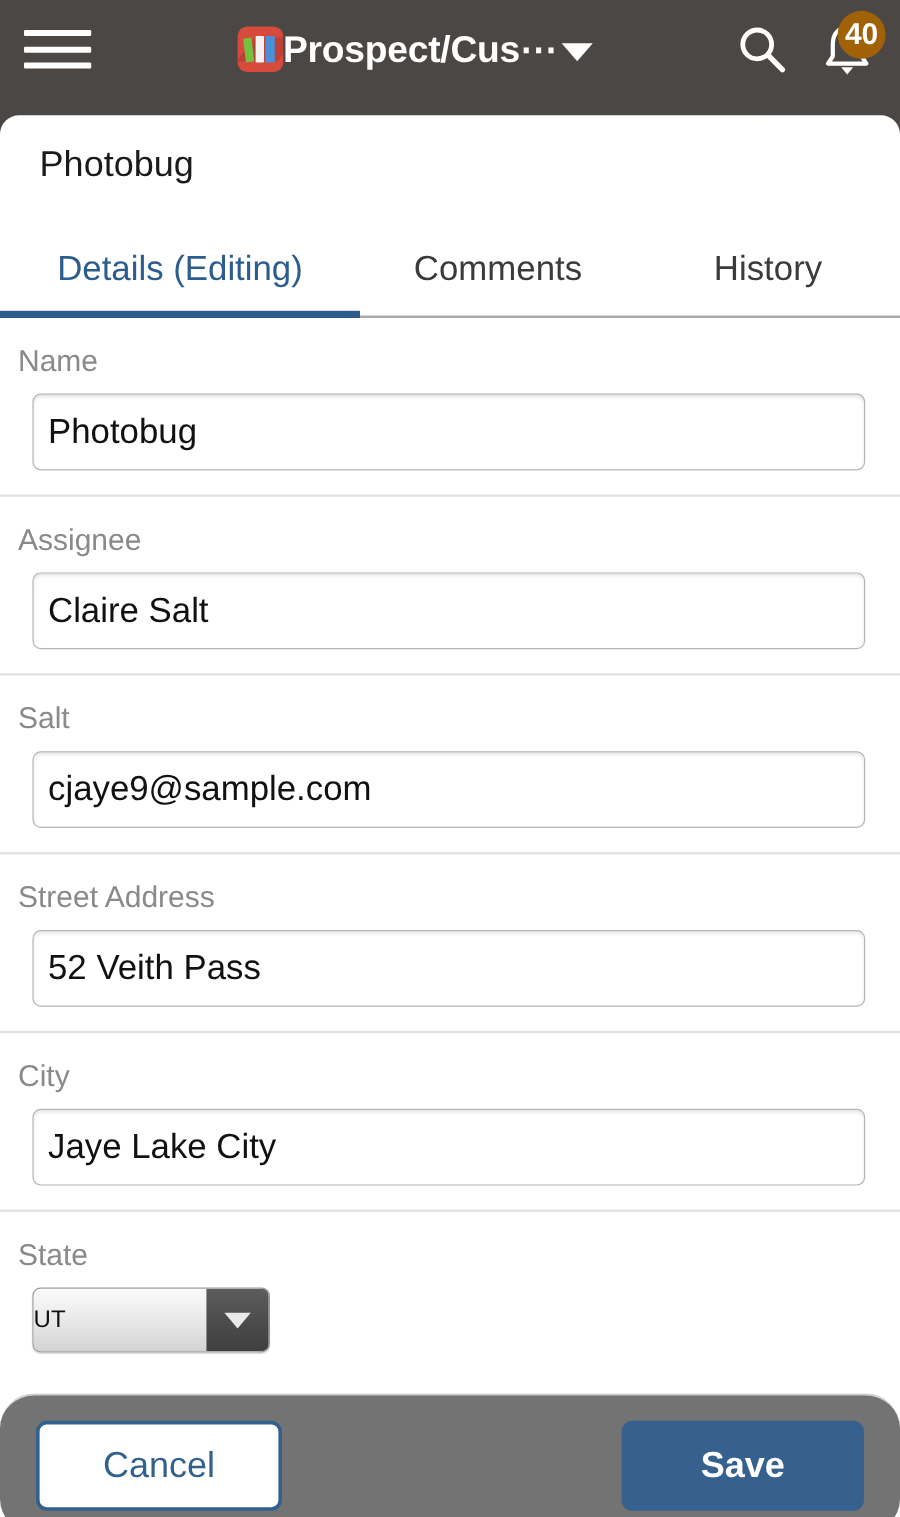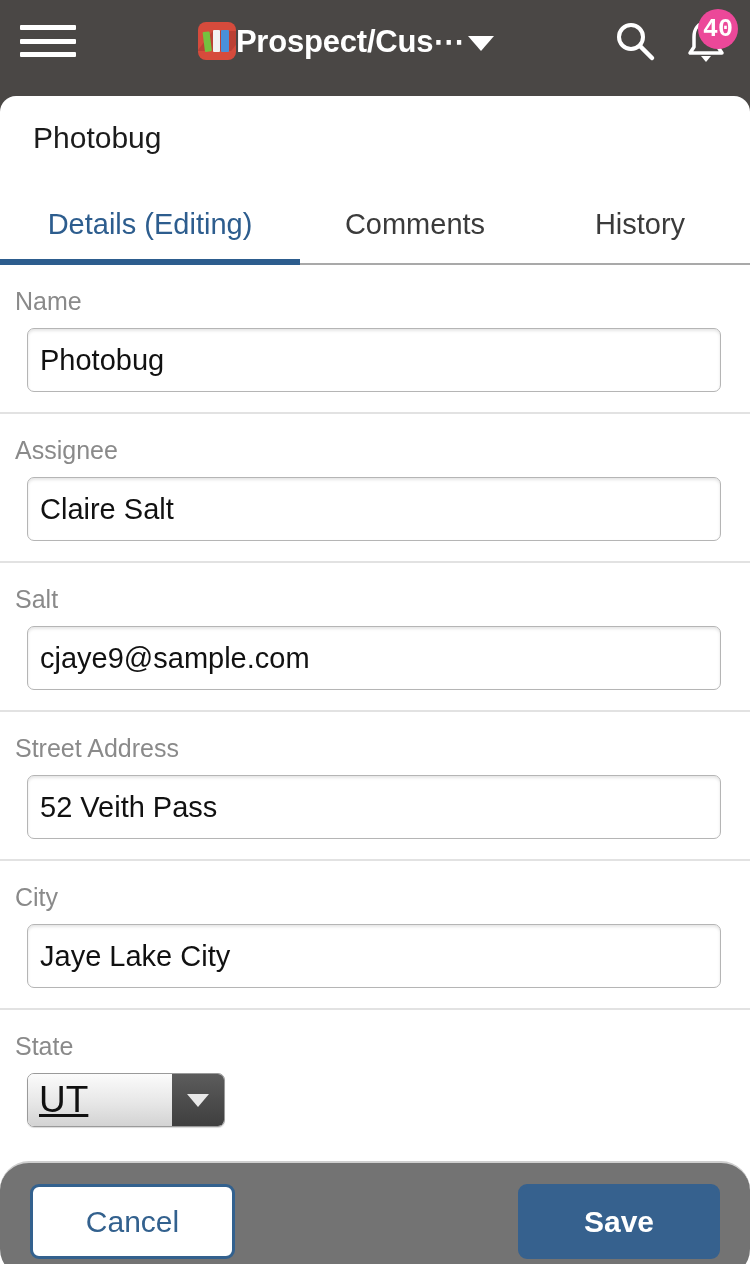--- a/index.html
+++ b/index.html
@@ -62,26 +62,25 @@
     border-top: 15px solid #ffffff;
     margin-left: 4px; margin-top: 4px;
     flex: none;
   }
 
   .search-icon { width: 46px; height: 46px; margin-right: 22px; flex: none; cursor: pointer; }
   .bell-wrap { position: relative; width: 52px; height: 52px; margin-right: 18px; flex: none; cursor: pointer; }
   .bell-badge {
     position: absolute; top: -6px; right: -6px;
     min-width: 40px; height: 40px;
-    background: #ec4899; color: #fff;
+    background: #a16207; color: #fff;
     border-radius: 20px;
     font-size: 25px; font-weight: bold;
     display: flex; align-items: center; justify-content: center;
     padding: 0 4px;
-    font-family: Liberation Mono, monospace;
   }
 
   
   .card {
     position: absolute; top: 96px; left: 0;
     width: 750px; height: 1182px;
     background: #ffffff;
     border-top-left-radius: 16px;
     border-top-right-radius: 16px;
     overflow: hidden;
@@ -153,22 +152,21 @@
     border: 1px solid #9a9a9a;
     border-radius: 7px;
     overflow: hidden;
     display: flex;
     box-shadow: 0 1px 1px rgba(0,0,0,0.15);
   }
   .select-value {
     flex: 1;
     background: linear-gradient(to bottom, #fbfbfb 0%, #e7e7e7 55%, #d3d3d3 100%);
     display: flex; align-items: center;
-    padding-left: 11px;
-    font-size: 37px; color: #111; text-decoration: underline;
+    font-size: 20px; color: #111;
   }
   .select-arrow {
     width: 52px;
     background: linear-gradient(to bottom, #5c5c5c 0%, #4a4a4a 60%, #3f3f3f 100%);
     display: flex; align-items: center; justify-content: center;
   }
   .select-arrow i {
     display: block;
     width: 0; height: 0;
     border-left: 11px solid transparent;

